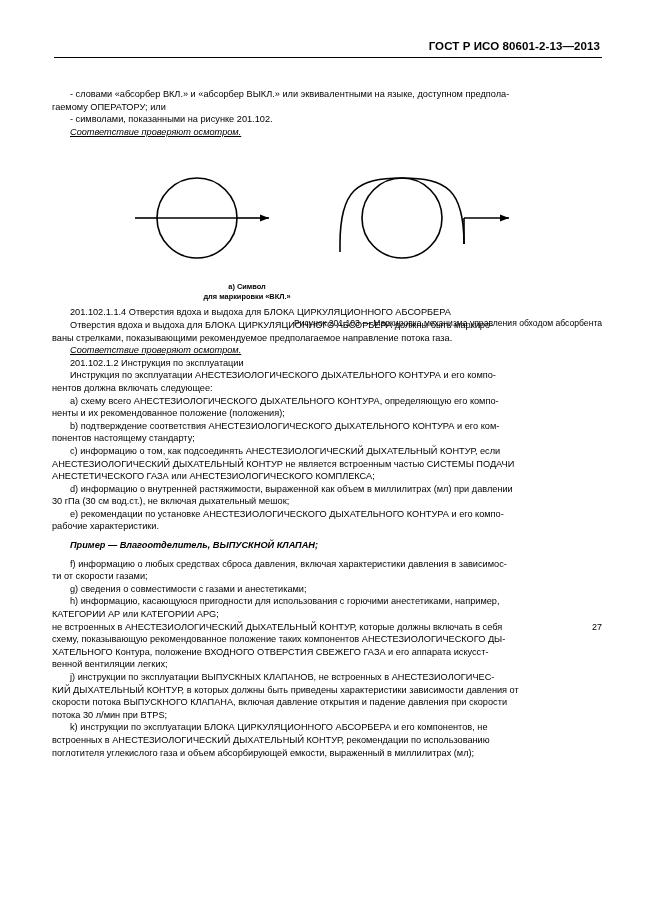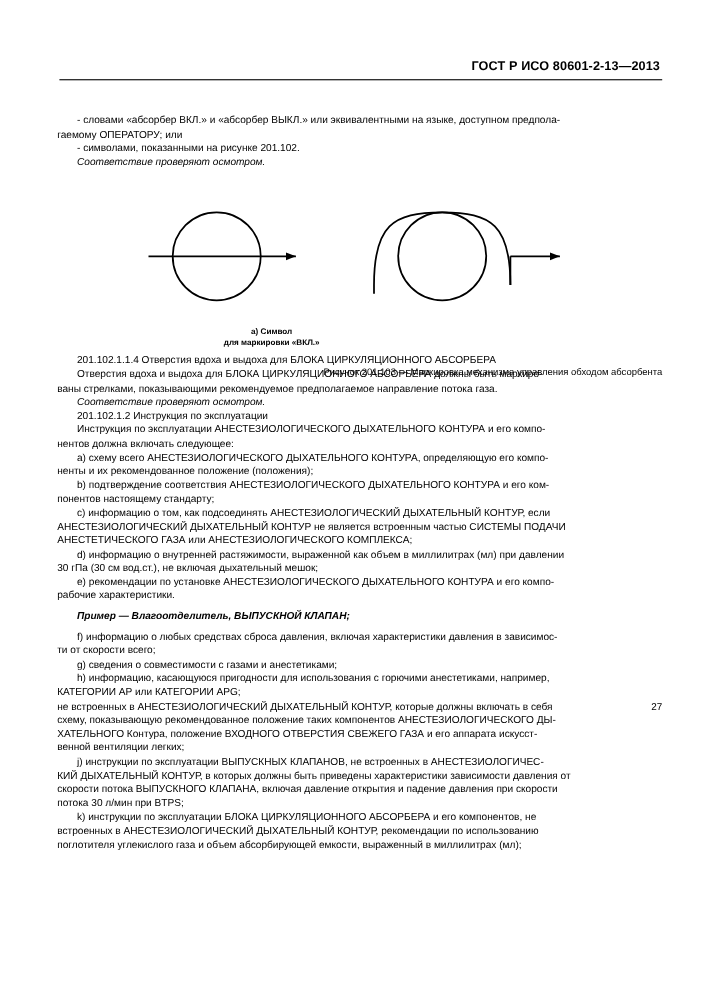--- a/index.html
+++ b/index.html
@@ -10,21 +10,21 @@
   body {
     width: 646px;
     height: 913px;
     font-family: "Liberation Sans", sans-serif;
     color: #000000;
     position: relative;
     overflow: hidden;
   }
   .page {
     position: absolute;
-    left: 0; top: 15px;
+    left: 0; top: 0;
     width: 646px;
     height: 656px;
     box-sizing: border-box;
     padding: 40px 44px 16px 52px;
   }
   .header {
     text-align: right;
     font-weight: bold;
     font-size: 11.5px;
     letter-spacing: .1px;
@@ -39,21 +39,21 @@
     font-size: 9.2px;
     line-height: 12.6px;
     text-align: justify;
   }
   .body-text p {
     margin: 0;
   }
   .t-indent {
     text-indent: 18px;
   }
-  .italic { font-style: italic; }
+  .italic { font-style: italic; text-decoration: underline; }
   .bold-italic { font-weight: bold; font-style: italic; }
   .block-top {
     margin-top: 30px;
   }
   .fig-area {
     margin-top: 22px;
     height: 128px;
     position: relative;
   }
   .fig-svg {
@@ -165,21 +165,21 @@
     <p class="para">30 гПа (30 см вод.ст.), не включая дыхательный мешок;</p>
 
     <p class="para t-indent">e) рекомендации по установке АНЕСТЕЗИОЛОГИЧЕСКОГО ДЫХАТЕЛЬНОГО КОНТУРА и его компо-</p>
     <p class="para">рабочие характеристики.</p>
 
     <div class="spacer-6"></div>
     <p class="para t-indent bold-italic">Пример — Влагоотделитель, ВЫПУСКНОЙ КЛАПАН;</p>
     <div class="spacer-6"></div>
 
     <p class="para t-indent">f) информацию о любых средствах сброса давления, включая характеристики давления в зависимос-</p>
-    <p class="para">ти от скорости всего;</p>
+    <p class="para">ти от скорости газами;</p>
 
     <p class="para t-indent">g) сведения о совместимости с газами и анестетиками;</p>
 
     <p class="para t-indent">h) информацию, касающуюся пригодности для использования с горючими анестетиками, например,</p>
     <p class="para">КАТЕГОРИИ AP или КАТЕГОРИИ APG;</p>
 
     <p class="para">не встроенных в АНЕСТЕЗИОЛОГИЧЕСКИЙ ДЫХАТЕЛЬНЫЙ КОНТУР, которые должны включать в себя</p>
     <p class="para">схему, показывающую рекомендованное положение таких компонентов АНЕСТЕЗИОЛОГИЧЕСКОГО ДЫ-</p>
     <p class="para">ХАТЕЛЬНОГО Контура, положение ВХОДНОГО ОТВЕРСТИЯ СВЕЖЕГО ГАЗА и его аппарата искусст-</p>
     <p class="para">венной вентиляции легких;</p>

